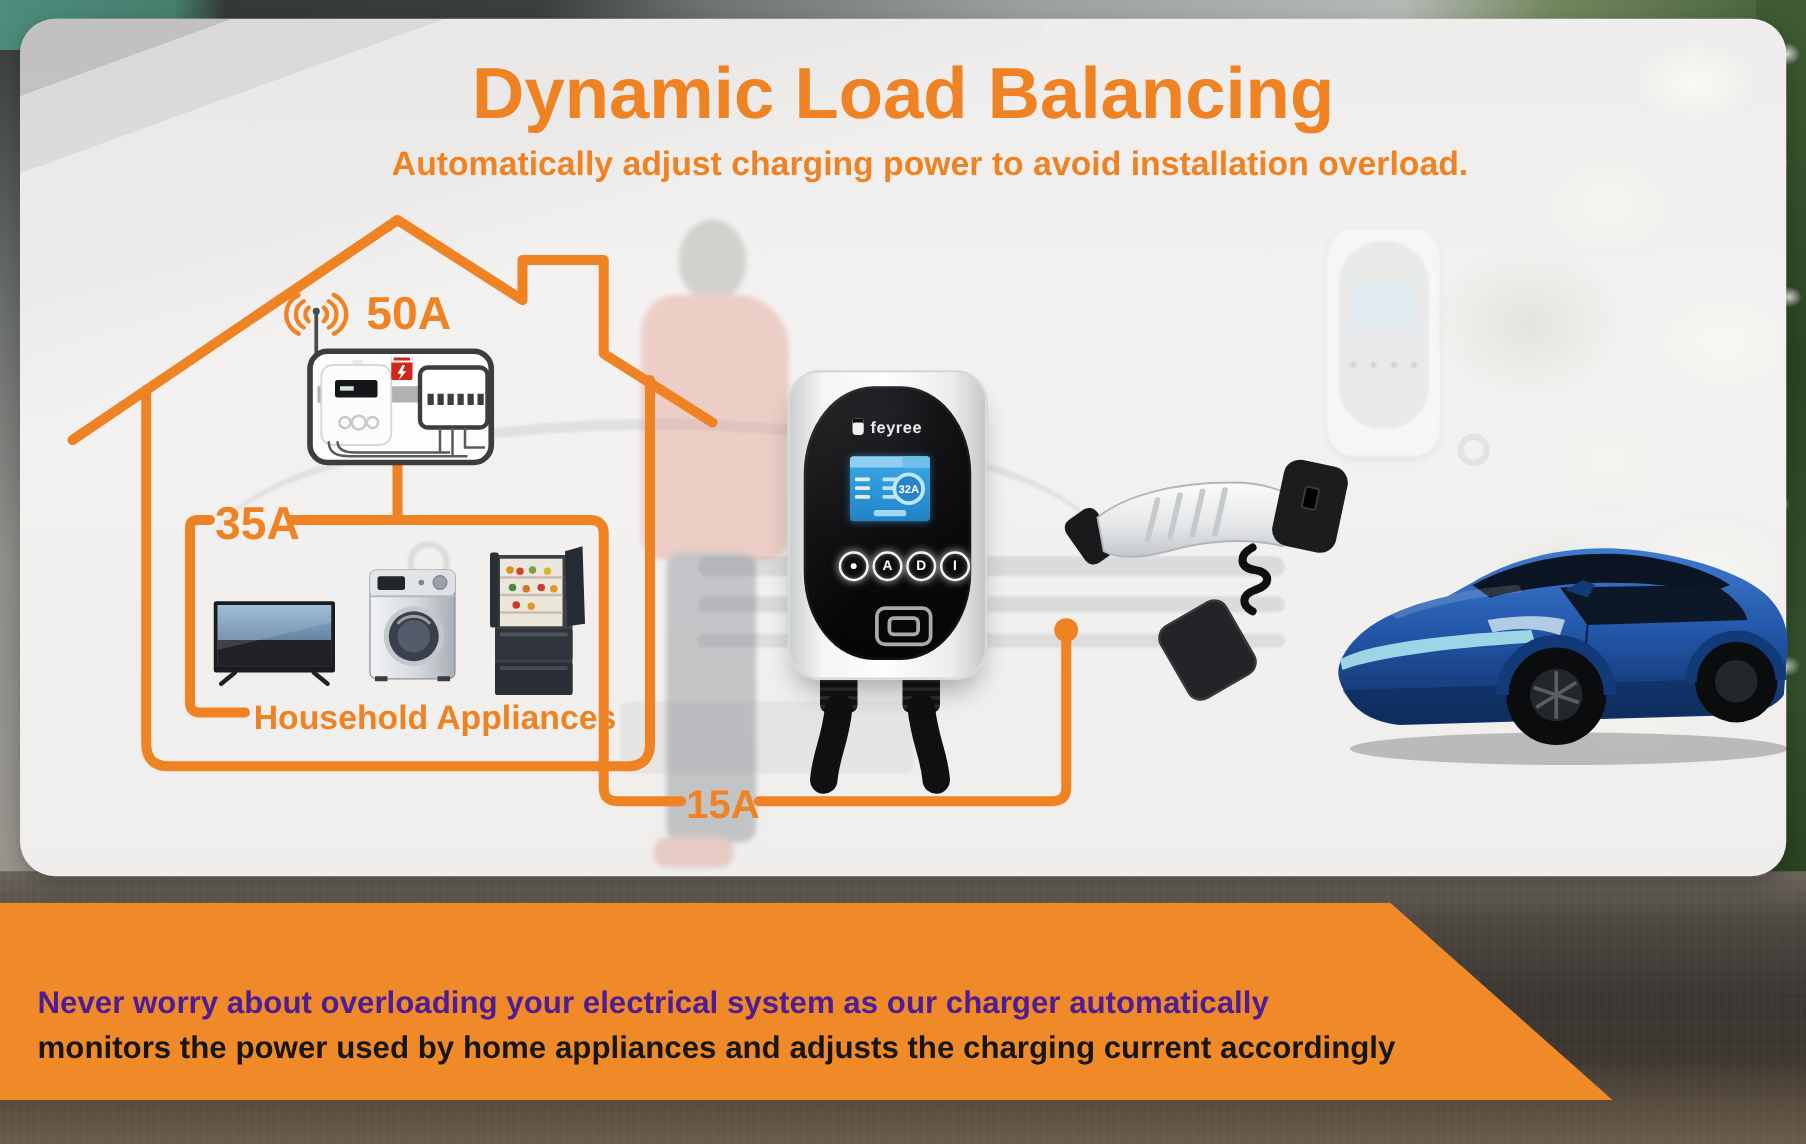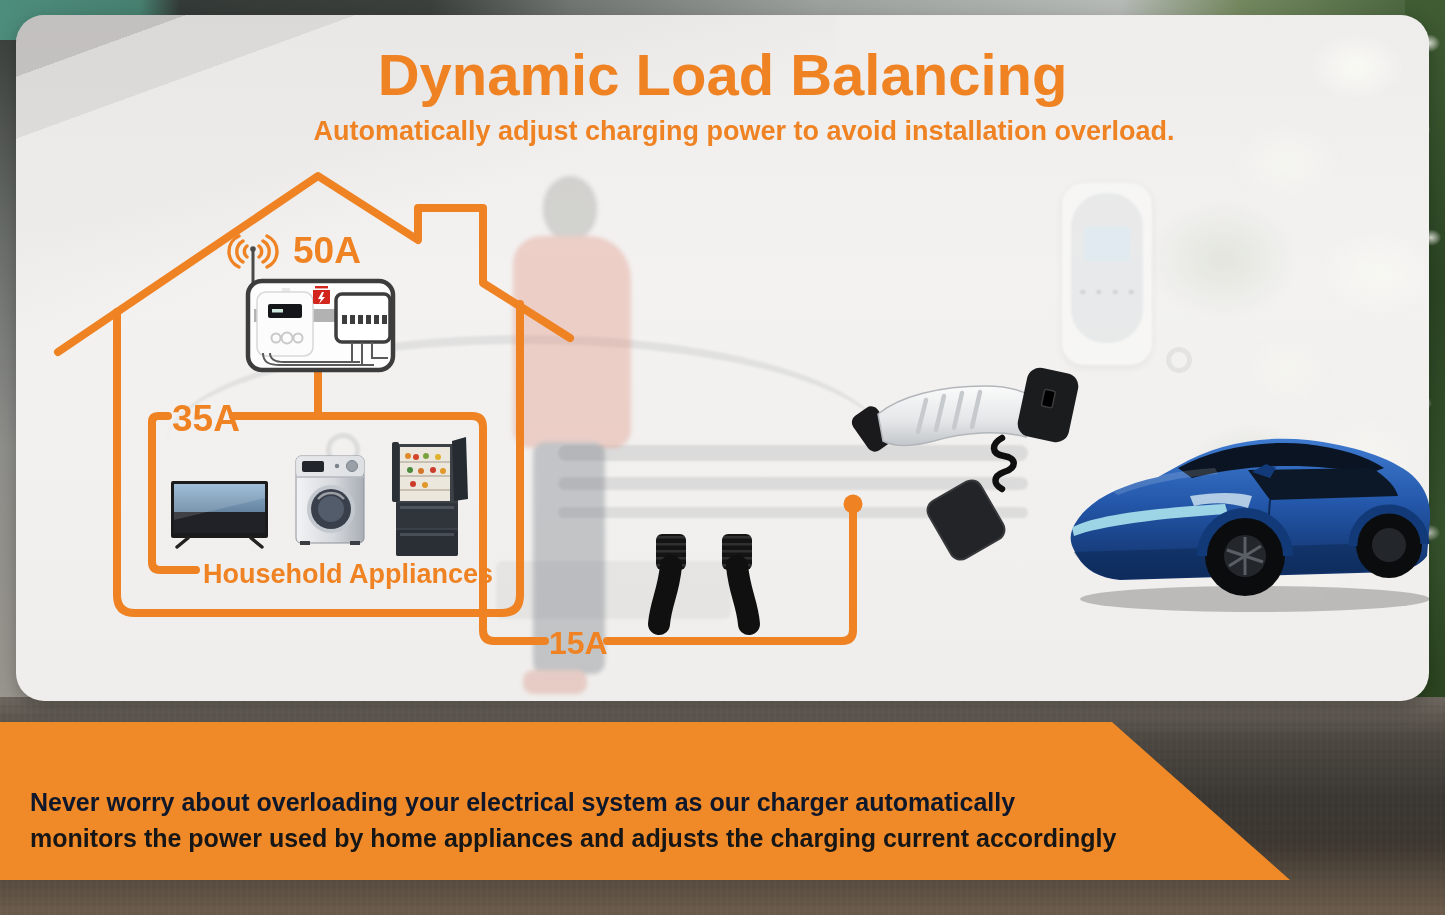--- a/index.html
+++ b/index.html
@@ -106,21 +106,21 @@
     border:2px solid #f2f2f2;box-shadow:0 0 7px rgba(255,255,255,.75), inset 0 0 4px rgba(255,255,255,.35);
     color:#fff;font-size:11px;font-weight:bold;display:flex;align-items:center;justify-content:center;}
   .b1{left:28px;} .b2{left:55px;} .b3{left:82px;} .b4{left:109px;}
   .rfid{left:57px;top:176px;width:46px;height:32px;border:3px solid #a9a9a9;border-radius:8px;}
   .rfid .rfid-in{left:7px;top:5px;width:26px;height:16px;border:3px solid #a9a9a9;border-radius:5px;}
 
   
   .banner{left:0;top:722px;width:1300px;height:158px;background:#F08A28;
     clip-path:polygon(0 0,1112px 0,1290px 158px,0 158px);}
   .banner .bh{left:30px;top:12px;font-size:39px;font-weight:bold;color:#fff;position:absolute;}
-  .banner .bl1{left:30px;top:66px;font-size:25px;font-weight:bold;color:#0f172a;}
+  .banner .bl1{left:30px;top:66px;font-size:25px;font-weight:bold;color:#4c1d95;}
   .banner .bl2{left:30px;top:102px;font-size:25px;font-weight:bold;color:#161616;}
 
   .svgtext{font-family:"Liberation Sans",sans-serif;font-weight:bold;fill:#EF8222;}
 </style>
 </head>
 <body>
 
 <div class="stage">
 
   <div class="bg-top"></div>
@@ -349,19 +349,43 @@
           <line x1="1227" y1="550" x2="1263" y2="562"></line>
         <line x1="1229" y1="566" x2="1261" y2="546"></line>
       </g>
       <circle cx="1389" cy="545" r="33" fill="#0b0c0e"></circle>
       <circle cx="1389" cy="545" r="17" fill="#23262b"></circle>
       <path d="M1202 556 A 43 43 0 0 1 1288 556" stroke="#123a78" stroke-width="10" fill="none"></path>
       <path d="M1353 546 A 36 36 0 0 1 1425 544" stroke="#123a78" stroke-width="9" fill="none"></path>
     </g>
   </svg>
 
+  <div class="charger">
+    <div class="face">
+      <div class="gloss"></div>
+      <div class="brand">
+        <span class="brand-glyph"></span>
+        <span class="brand-text">feyree</span>
+      </div>
+      <div class="screen">
+        <div class="scr-head"></div>
+        <div class="scr-row r1"></div>
+        <div class="scr-row r2"></div>
+        <div class="scr-row r3"></div>
+        <div class="scr-ring">32A</div>
+        <div class="scr-foot"></div>
+      </div>
+      <div class="cbtn b1">●</div>
+      <div class="cbtn b2">A</div>
+      <div class="cbtn b3">D</div>
+      <div class="cbtn b4">I</div>
+      <div class="rfid">
+        <div class="rfid-in"></div>
+      </div>
+    </div>
+  </div>
 
   <div class="banner">
     <div class="bl1">Never worry about overloading your electrical system as our charger automatically</div>
     <div class="bl2">monitors the power used by home appliances and adjusts the charging current accordingly</div>
   </div>
 
 </div>
 
 </body></html>

